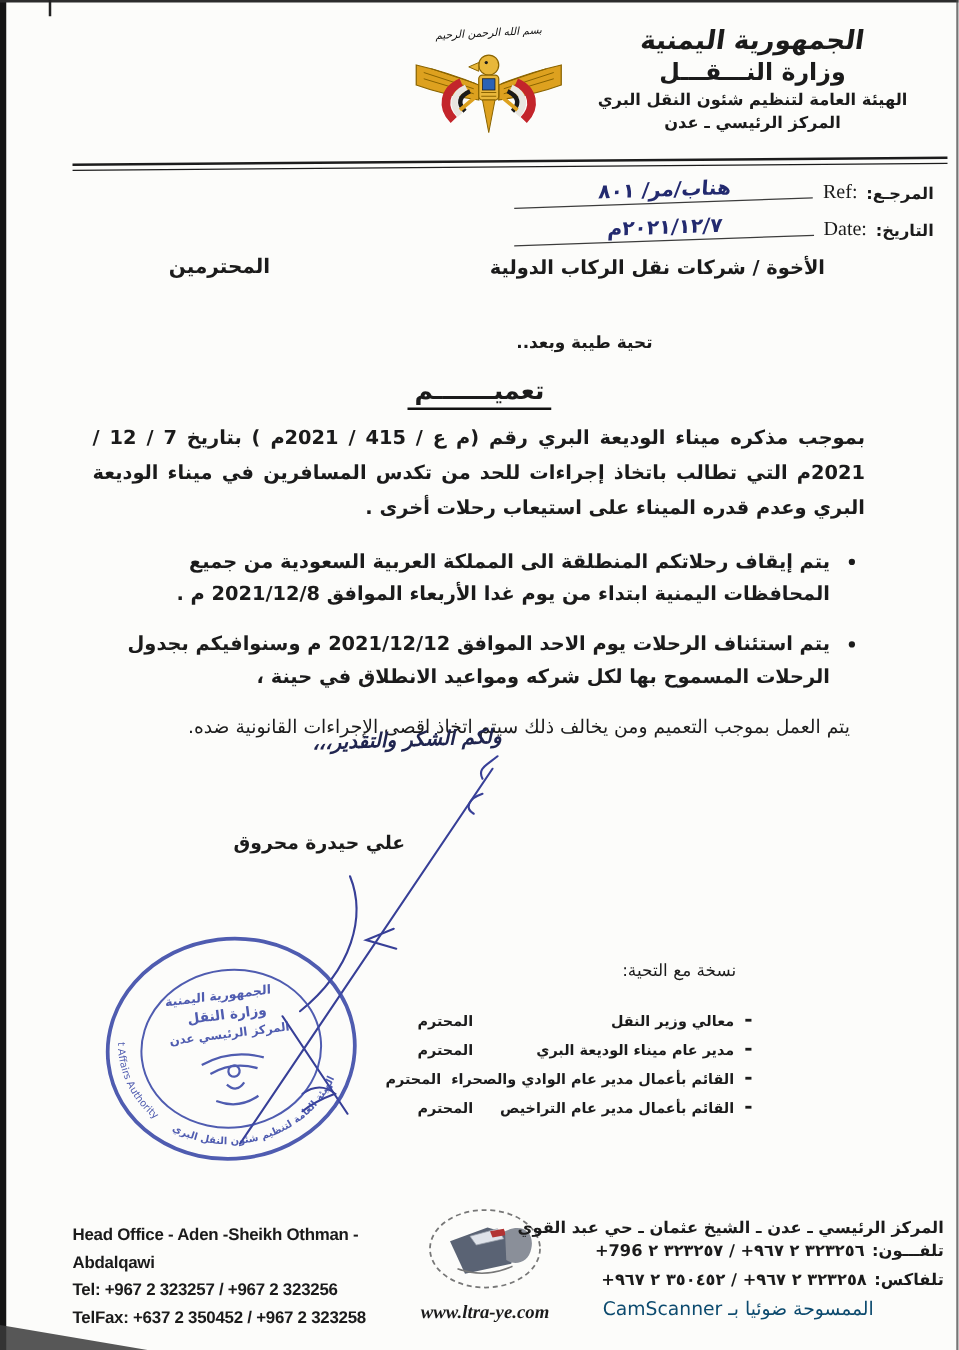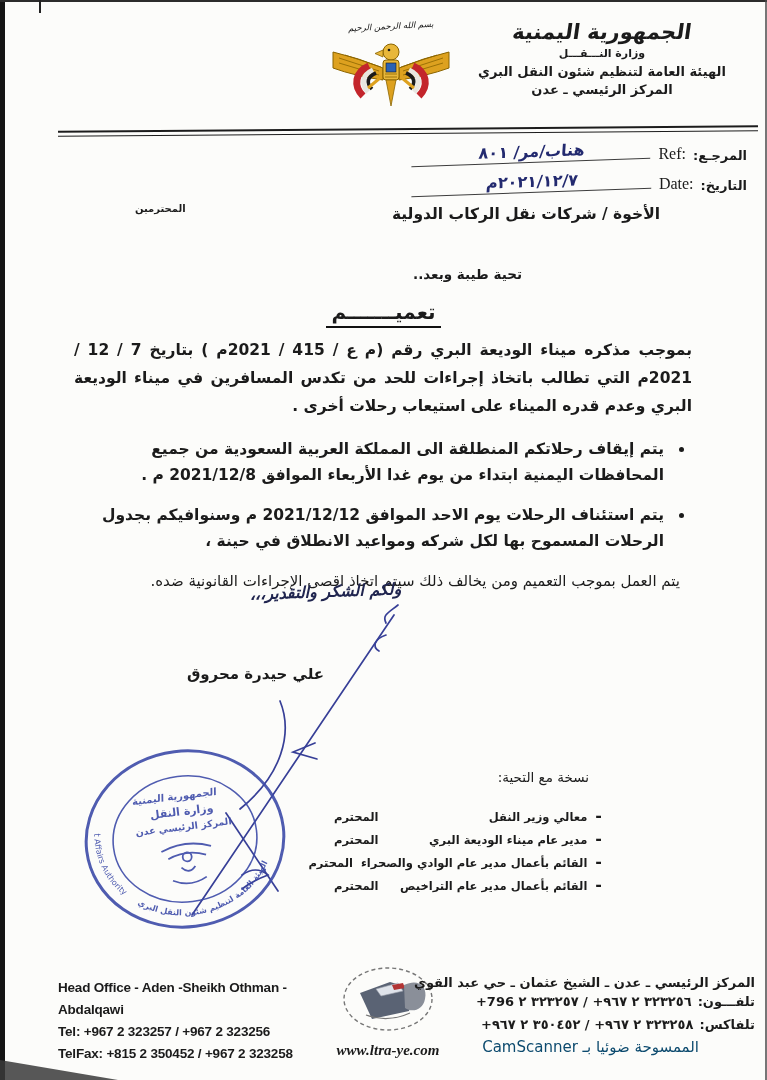--- a/index.html
+++ b/index.html
@@ -18,40 +18,40 @@
 
   
   .lh-en{position:absolute;left:60px;top:26px;width:282px;text-align:center;
     font-family:"Liberation Serif",serif;}
   .lh-en .l1{font-size:24px;font-weight:bold;letter-spacing:.5px;}
   .lh-en .l2{font-size:14px;font-weight:bold;font-style:italic;margin-top:2px;}
   .lh-en .l3{font-family:"Liberation Sans",sans-serif;font-size:13.5px;font-weight:bold;margin-top:4px;}
   .lh-en .l4{font-family:"Liberation Sans",sans-serif;font-size:12.5px;font-weight:bold;margin-top:2px;}
   .lh-ar{position:absolute;right:15px;top:20px;width:300px;text-align:center;direction:rtl;}
   .lh-ar .a1{font-size:21px;font-weight:bold;transform:skewX(-8deg);}
-  .lh-ar .a2{font-size:11px;font-weight:bold;margin-top:3px;}
+  .lh-ar .a2{font-size:19px;font-weight:bold;margin-top:3px;}
   .lh-ar .a3{font-size:13px;font-weight:bold;margin-top:4px;}
   .lh-ar .a4{font-size:13px;font-weight:bold;margin-top:3px;}
   .emblem{position:absolute;left:325px;top:16px;width:132px;height:112px;}
 
   .header-rule{position:absolute;left:58px;top:128px;width:700px;height:3px;
     border-top:2.5px solid #1c1c1c;border-bottom:1.5px solid #1c1c1c;transform:rotate(-.45deg);}
 
   
   .refblock{position:absolute;right:20px;top:142px;width:335px;direction:rtl;}
   .refrow{display:flex;align-items:flex-end;gap:7px;margin-bottom:9px;}
   .reflab-ar{font-size:13px;font-weight:bold;white-space:nowrap;}
   .reflab-en{font-family:"Liberation Serif",serif;font-size:16px;white-space:nowrap;direction:ltr;}
   .refval{flex:1;border-bottom:1.2px solid #3c3c3c;text-align:center;
     color:#232a6f;font-size:16px;font-weight:bold;min-height:20px;
     transform:rotate(-2deg) skewX(-6deg);}
 
   
   .addr-to{position:absolute;right:107px;top:205px;direction:rtl;font-size:15.5px;font-weight:bold;}
-  .addr-hon{position:absolute;left:135px;top:203px;direction:rtl;font-size:10px;font-weight:bold;}
+  .addr-hon{position:absolute;left:135px;top:203px;direction:rtl;font-size:16px;font-weight:bold;}
   .salutation{position:absolute;right:245px;top:266px;direction:rtl;font-size:13.5px;font-weight:bold;}
 
   .subject{position:absolute;left:0;top:300px;width:767px;text-align:center;}
   .subject span{display:inline-block;font-size:20px;font-weight:bold;
     border-bottom:2.5px solid #111;padding:0 6px 2px;}
 
   
   .body{position:absolute;right:75px;top:336px;width:618px;direction:rtl;text-align:right;}
   .body p.intro{margin:0;font-size:15.5px;font-weight:bold;line-height:28px;text-align:justify;}
   .body ul{margin:16px 0 0;padding:0 24px 0 0;}
@@ -225,21 +225,21 @@
     <div class="cc-row">
       <span class="dash"></span>
       <span class="cc-name">القائم بأعمال مدير عام التراخيص</span>
       <span class="cc-hon">المحترم</span>
     </div>
   </div>
 
   <div class="ft-en">
     <div>Head Office - Aden -Sheikh Othman - Abdalqawi</div>
     <div>Tel:  +967 2 323257 / +967 2 323256</div>
-    <div>TelFax: +815 2 350452 / +967 2 323258</div>
+    <div>TelFax: +637 2 350452 / +967 2 323258</div>
   </div>
 
   <div class="ft-logo">
     <svg width="96" height="74" viewBox="0 0 96 74">
       <ellipse cx="48" cy="36" rx="44" ry="31" fill="none" stroke="#777" stroke-width="1.4" stroke-dasharray="4 3"></ellipse>
       <path d="M20,30 L50,19 L74,26 L69,48 L32,56 Z" fill="#5a6374"></path>
       <path d="M36,26 L58,20 L63,28 L41,33 Z" fill="#dfe3ea" stroke="#9aa0ab" stroke-width=".6"></path>
       <path d="M52,22 l11,-2 2,5 -11,2 z" fill="#b23434"></path>
       <path d="M64,22 C78,15 88,23 85,36 C83,47 72,50 65,45 Z" fill="#8a8f99"></path>
       <path d="M26,52 q22,8 44,-2" stroke="#777" stroke-width="1.2" fill="none"></path>

